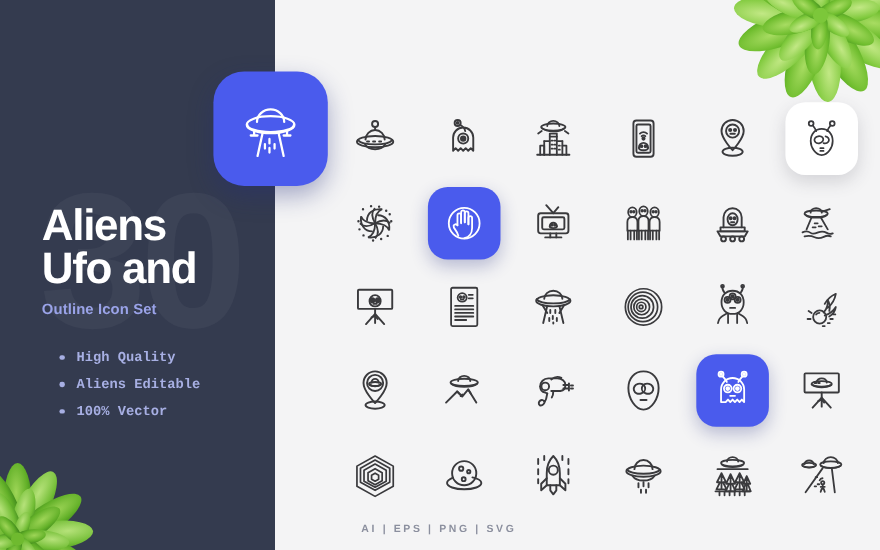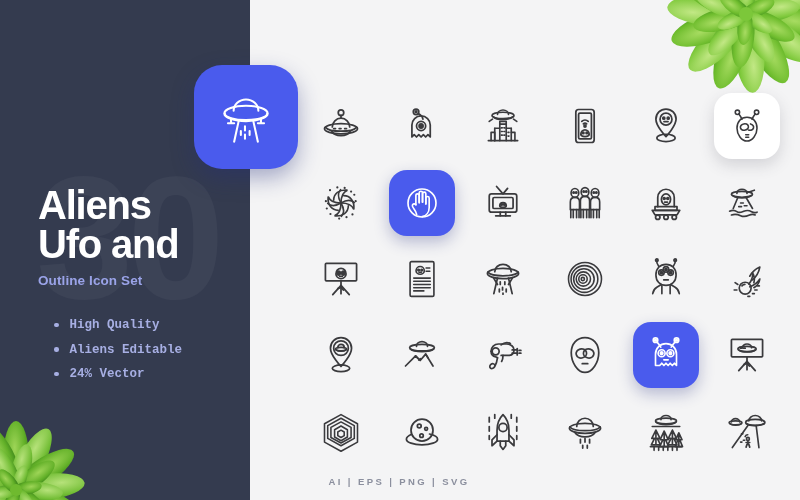--- a/index.html
+++ b/index.html
@@ -167,21 +167,21 @@
       <li>
         <span class="bullet"></span>
         <span>High Quality</span>
       </li>
       <li>
         <span class="bullet"></span>
         <span>Aliens Editable</span>
       </li>
       <li>
         <span class="bullet"></span>
-        <span>24% Vector</span>
+        <span>100% Vector</span>
       </li>
     </ul>
   </div>
 
   <div class="logo-tile">
     <span class="ico">
       <svg width="66" height="66" viewBox="0 0 64 64" fill="none" stroke="#ffffff" stroke-width="2" stroke-linecap="round" stroke-linejoin="round">
         <path d="M20 26c0-6 5.4-11 12-11s12 5 12 11"></path>
         <ellipse cx="32" cy="28.5" rx="21" ry="7.5"></ellipse>
         <path d="M11.4 28.5c0 3.6 9.2 6.5 20.6 6.5s20.6-2.9 20.6-6.5"></path>

